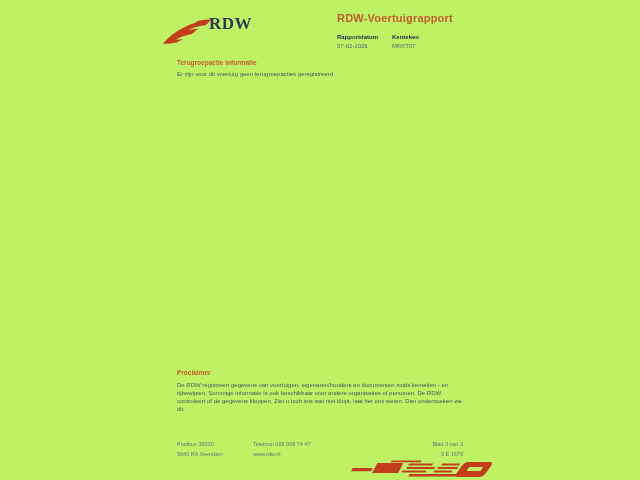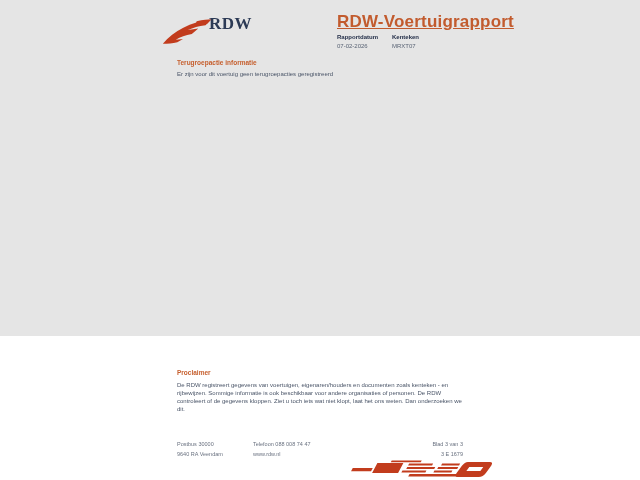--- a/index.html
+++ b/index.html
@@ -1,30 +1,30 @@
 <!DOCTYPE html>
 <html><head>
 <meta charset="utf-8">
 <style>
   * { margin: 0; padding: 0; box-sizing: border-box; }
   html, body { width: 640px; height: 480px; background: #ffffff; overflow: hidden; }
   body { font-family: "Liberation Sans", sans-serif; }
-  #page { position: relative; width: 640px; height: 336px; background: #e5e5e5; }
+  #page { position: relative; width: 640px; height: 480px; background: #bef264; }
 
   .logo-wrap { position: absolute; left: 161px; top: 14px; width: 90px; height: 34px; }
   .logo-svg { position: absolute; left: 0; top: 4px; width: 52px; height: 29px; }
   .wordmark {
     position: absolute; left: 48px; top: 0px;
     font-family: "Liberation Serif", serif;
     font-size: 17px; font-weight: 600; color: #2c3a55; letter-spacing: 0.5px;
   }
 
   .doc-title {
     position: absolute; left: 337px; top: 12px;
-    font-size: 17px; font-weight: 700; color: #c25b2e; letter-spacing: 0.2px; text-decoration: underline;
+    font-size: 11px; font-weight: 700; color: #c25b2e; letter-spacing: 0.2px;
   }
 
   .meta { position: absolute; left: 337px; top: 34px; display: flex; gap: 14px; }
   .meta-col { min-width: 41px; }
   .meta-col.first { min-width: 41px; margin-right: 0; width: 41px; }
   .meta { gap: 14px; }
   .meta-label { font-size: 6px; font-weight: 700; color: #25304a; white-space: nowrap; }
   .meta-value { font-size: 6px; color: #55607080; color: #5a6475; margin-top: 2.5px; white-space: nowrap; }
 
   .section-heading { font-size: 6.5px; font-weight: 700; color: #c65f2e; white-space: nowrap; }

